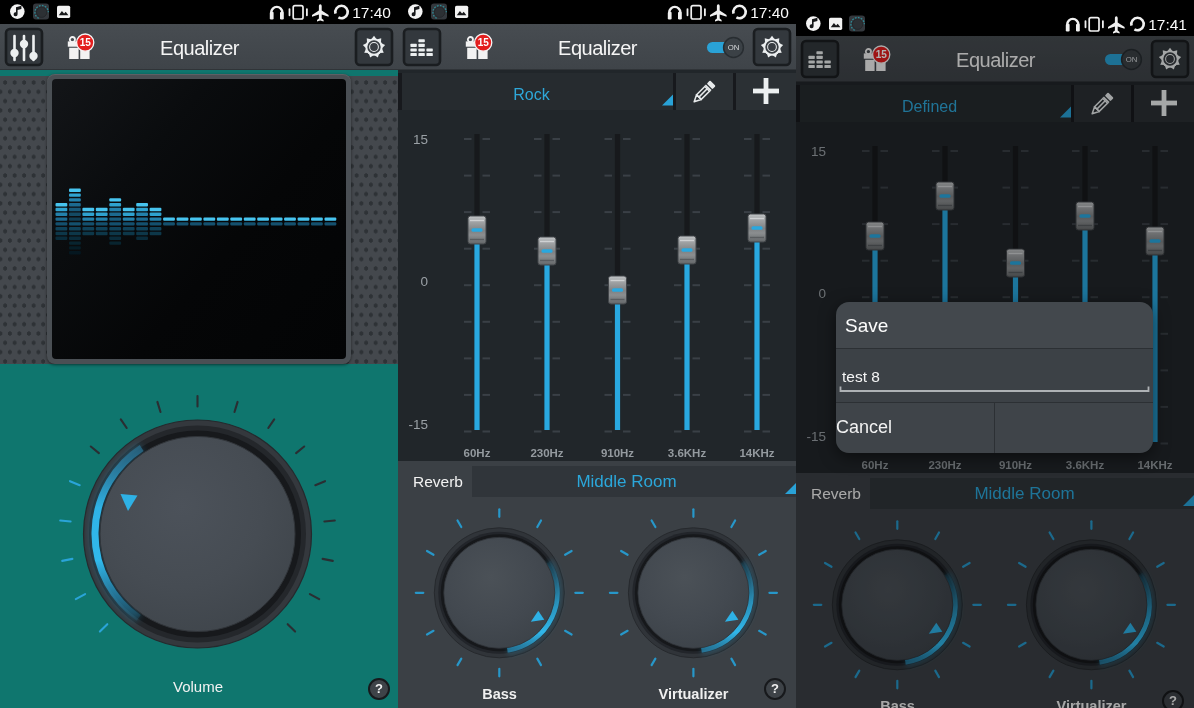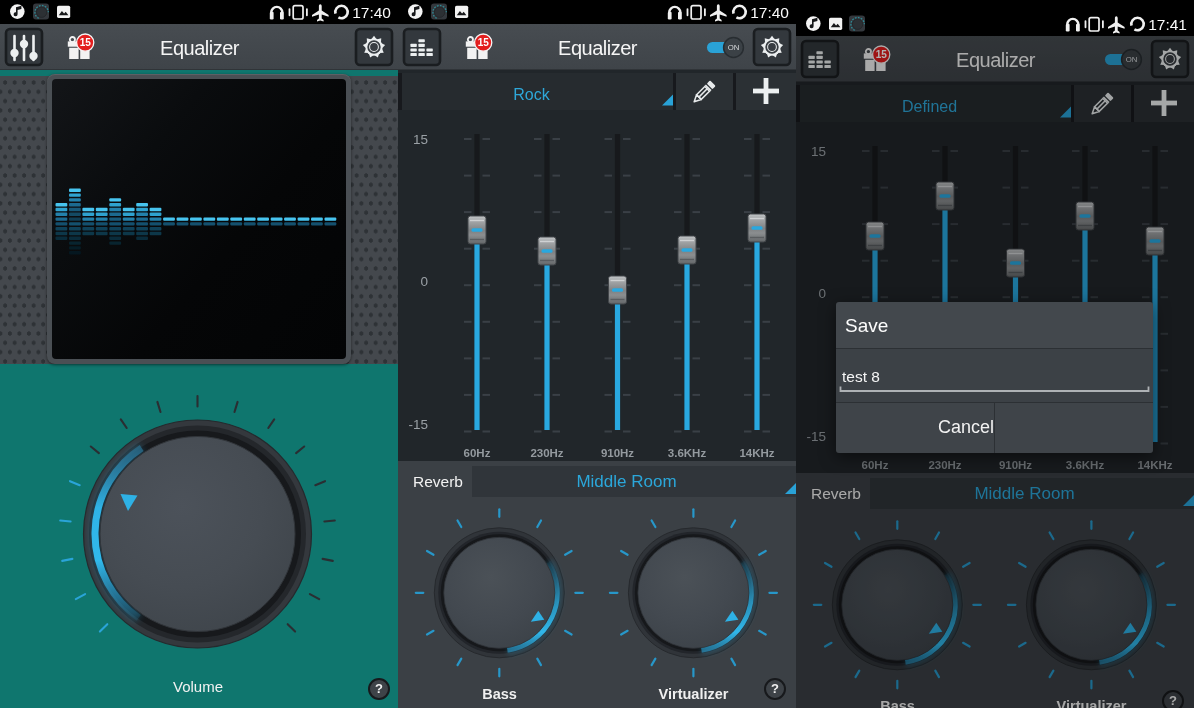--- a/index.html
+++ b/index.html
@@ -825,26 +825,26 @@
 <circle cx="295.4" cy="592.8" r="58.5" fill="#16181b"></circle>
 <path d="M 344.16 562.33 A 57.5 57.5 0 0 1 303.40 649.74" fill="none" stroke="#2fb3e6" stroke-width="11" opacity="0.2" filter="url(#blur3k)"></path>
 <path d="M 344.16 562.33 A 57.5 57.5 0 0 1 303.40 649.74" fill="none" stroke="url(#karc)" stroke-width="6"></path>
 <circle cx="295.4" cy="592.8" r="55.5" fill="url(#kface)" stroke="#2e3237" stroke-width="0.8"></circle>
 <path d="M 334.4 610.8 L 326.9 621.8 L 340.4 619.8 Z" fill="#2eb1e5"></path>
 <text x="101.5" y="698.5" text-anchor="middle" font-size="14.5" font-weight="bold" font-family="Liberation Sans, sans-serif" fill="#f0f0f0">Bass</text>
 <text x="295.5" y="698.5" text-anchor="middle" font-size="14.5" font-weight="bold" font-family="Liberation Sans, sans-serif" fill="#f0f0f0">Virtualizer</text>
 </svg>
 <div class="abs" style="left:366px;top:678px;width:22px;height:22px;border-radius:50%;background:#3e4348;border:2.5px solid #17191c;box-sizing:border-box;color:#f0f0f0;font-weight:bold;font-size:13px;text-align:center;line-height:17px">?</div>
     <div class="abs" style="left:0;top:24px;width:398px;height:684px;background:rgba(0,0,0,0.30)"></div>
-<div class="abs" style="left:40px;top:290px;width:317px;height:151px;border-radius:3px;overflow:hidden;box-shadow:0 4px 16px rgba(0,0,0,0.5)">
+<div class="abs" style="left:40px;top:290px;width:317px;height:151px;border-radius:13px;overflow:hidden;box-shadow:0 4px 16px rgba(0,0,0,0.5)">
 <div class="abs" style="left:0;top:0;width:317px;height:46px;background:#43484d"></div>
 <div class="abs" style="left:0;top:46px;width:317px;height:1px;background:#2c3034"></div>
 <div class="abs" style="left:0;top:47px;width:317px;height:53px;background:#3c4146"></div>
 <div class="abs" style="left:0;top:100px;width:317px;height:51px;background:#3f4449"></div>
 <div class="abs" style="left:0;top:100px;width:317px;height:1px;background:#2c3034"></div>
 <div class="abs" style="left:158px;top:101px;width:1px;height:50px;background:#2c3034"></div>
 <div class="abs" style="left:9px;top:13px;font-size:19px;color:#fdfdfd">Save</div>
 <div class="abs" style="left:6px;top:66px;font-size:15.5px;color:#f5f5f5">test 8</div>
 <svg class="abs" style="left:0;top:82px" width="317" height="10" viewBox="0 0 317 10">
 <path d="M4.5 2.5 V 7 H 312.5 V 2.5" fill="none" stroke="#aeb2b5" stroke-width="1.8"></path>
 </svg>
-<div class="abs" style="left:0;top:100px;width:158px;height:51px;font-size:18px;color:#f2f2f2;text-align:right;line-height:51px">Cancel</div>
+<div class="abs" style="left:0;top:100px;width:158px;height:51px;font-size:18px;color:#f2f2f2;text-align:left;line-height:51px">Cancel</div>
 </div>
 </div>
 </body></html>

